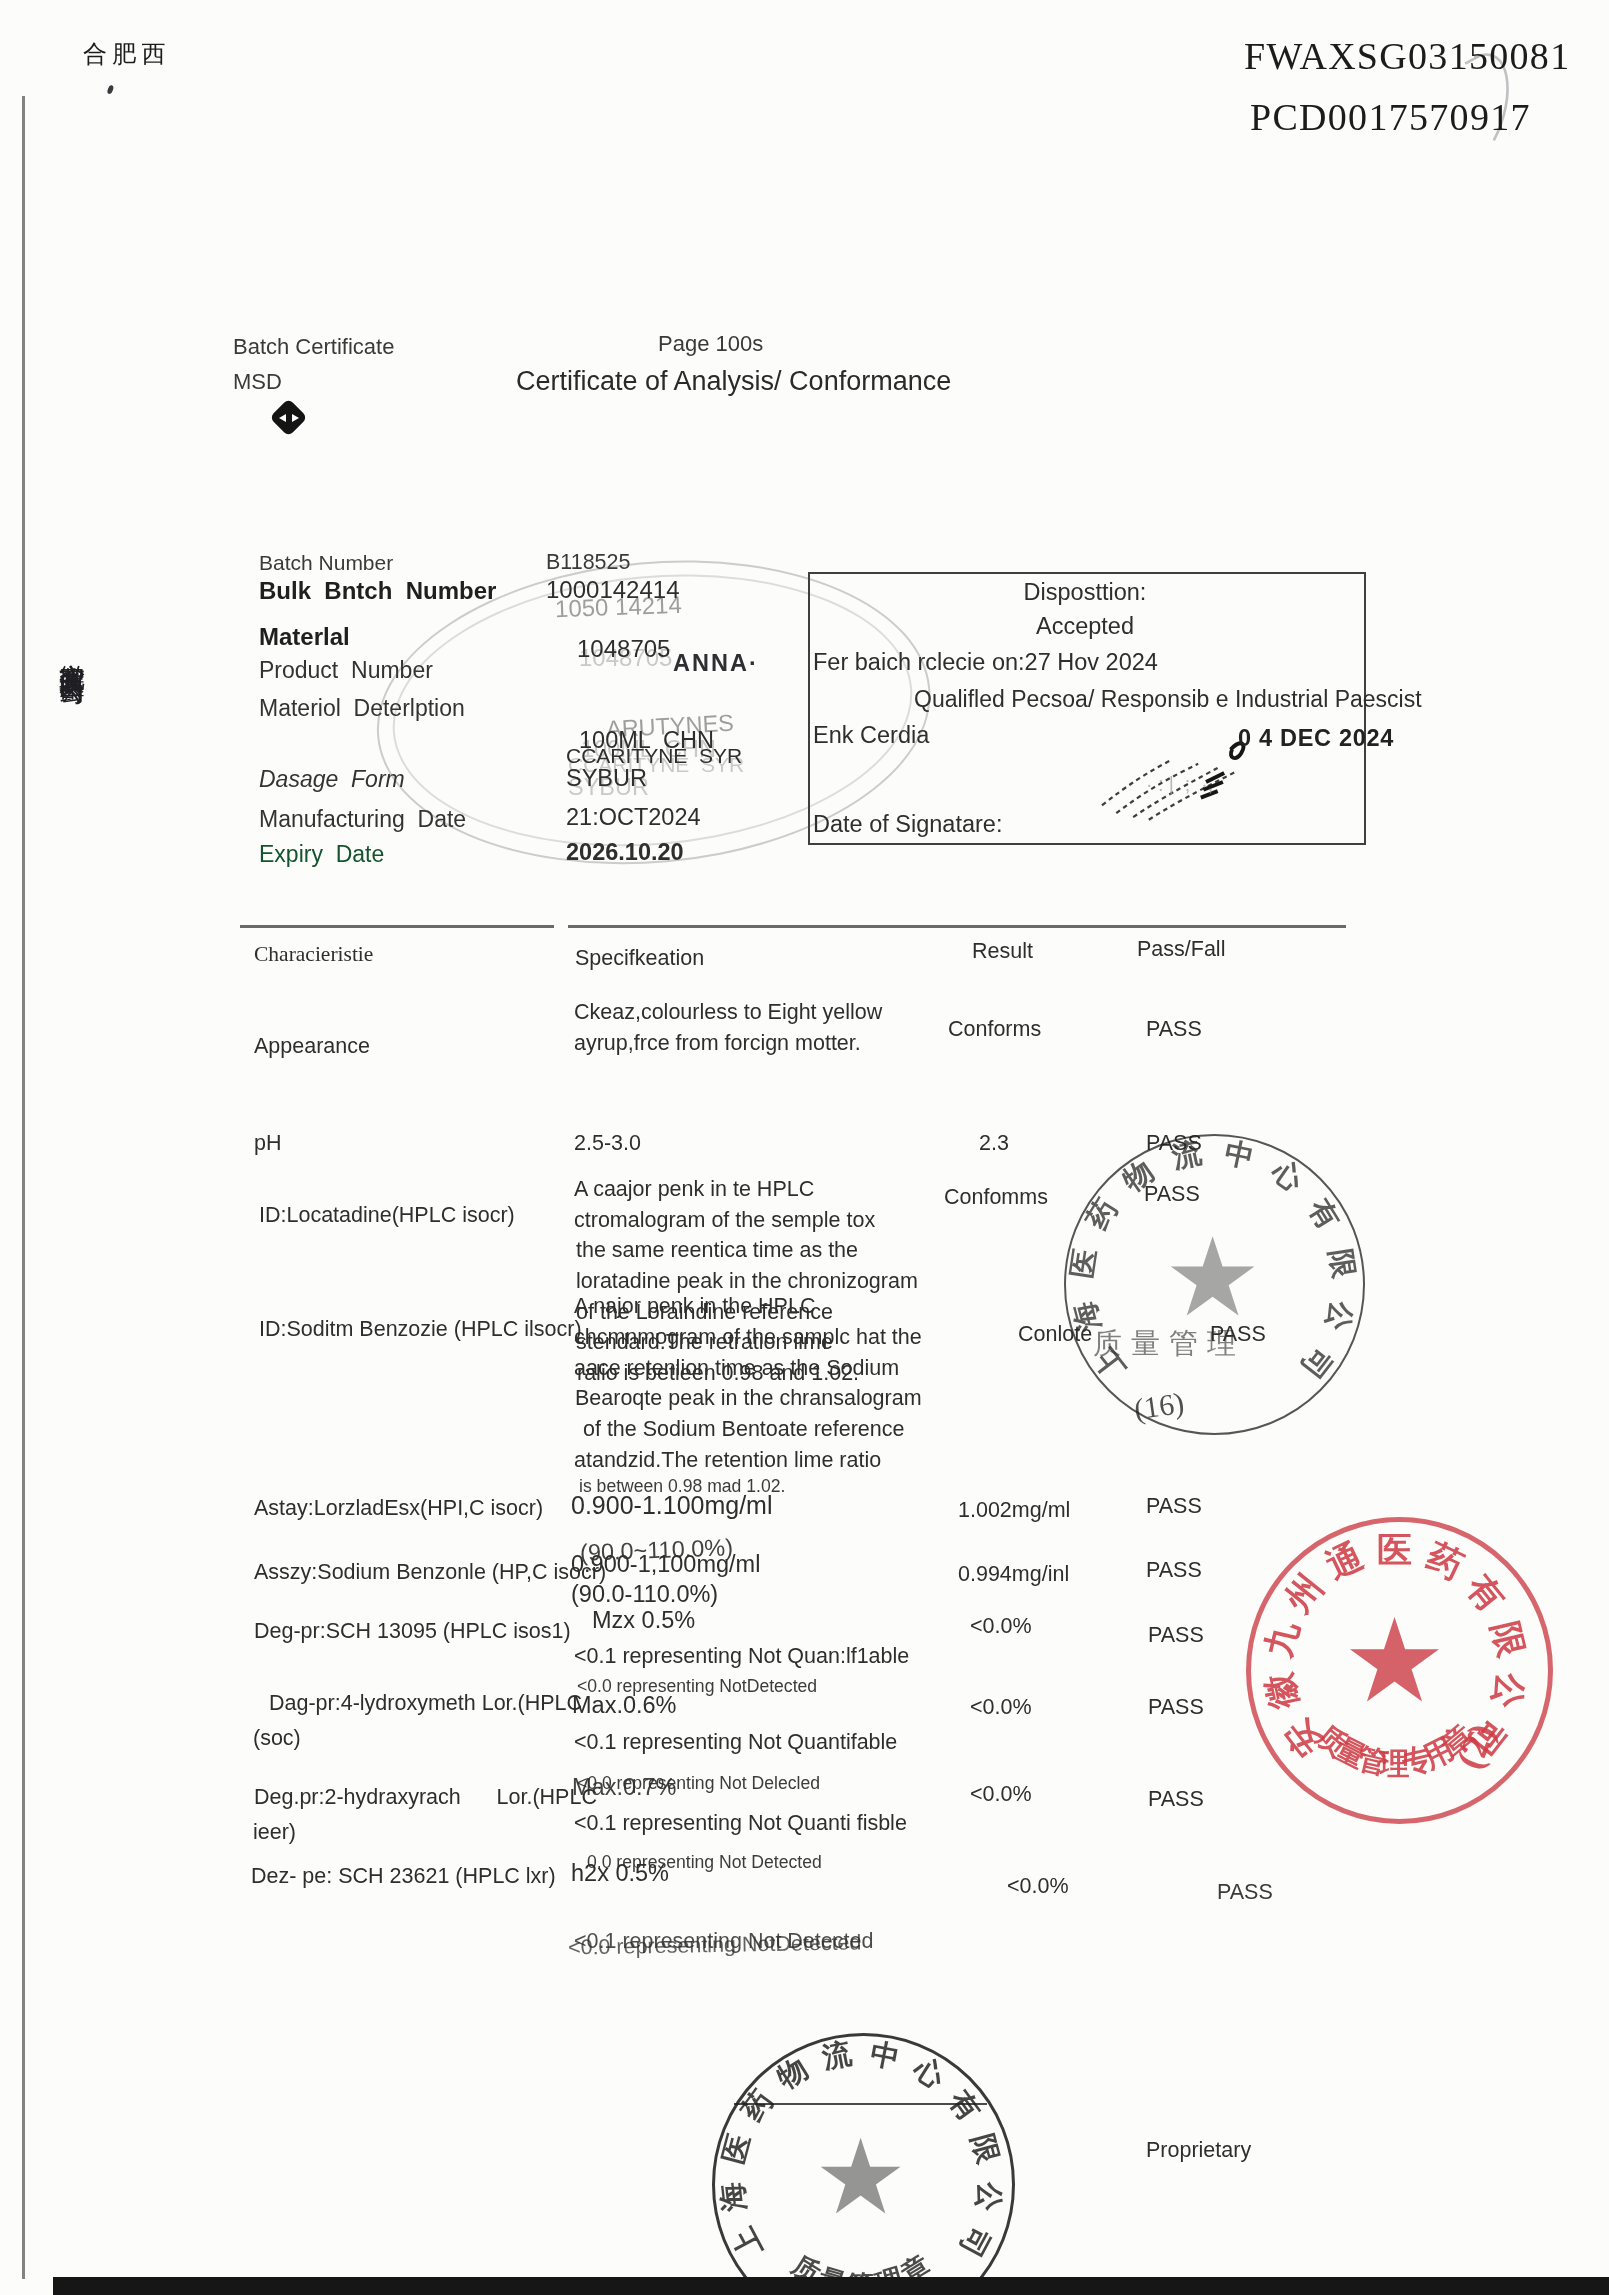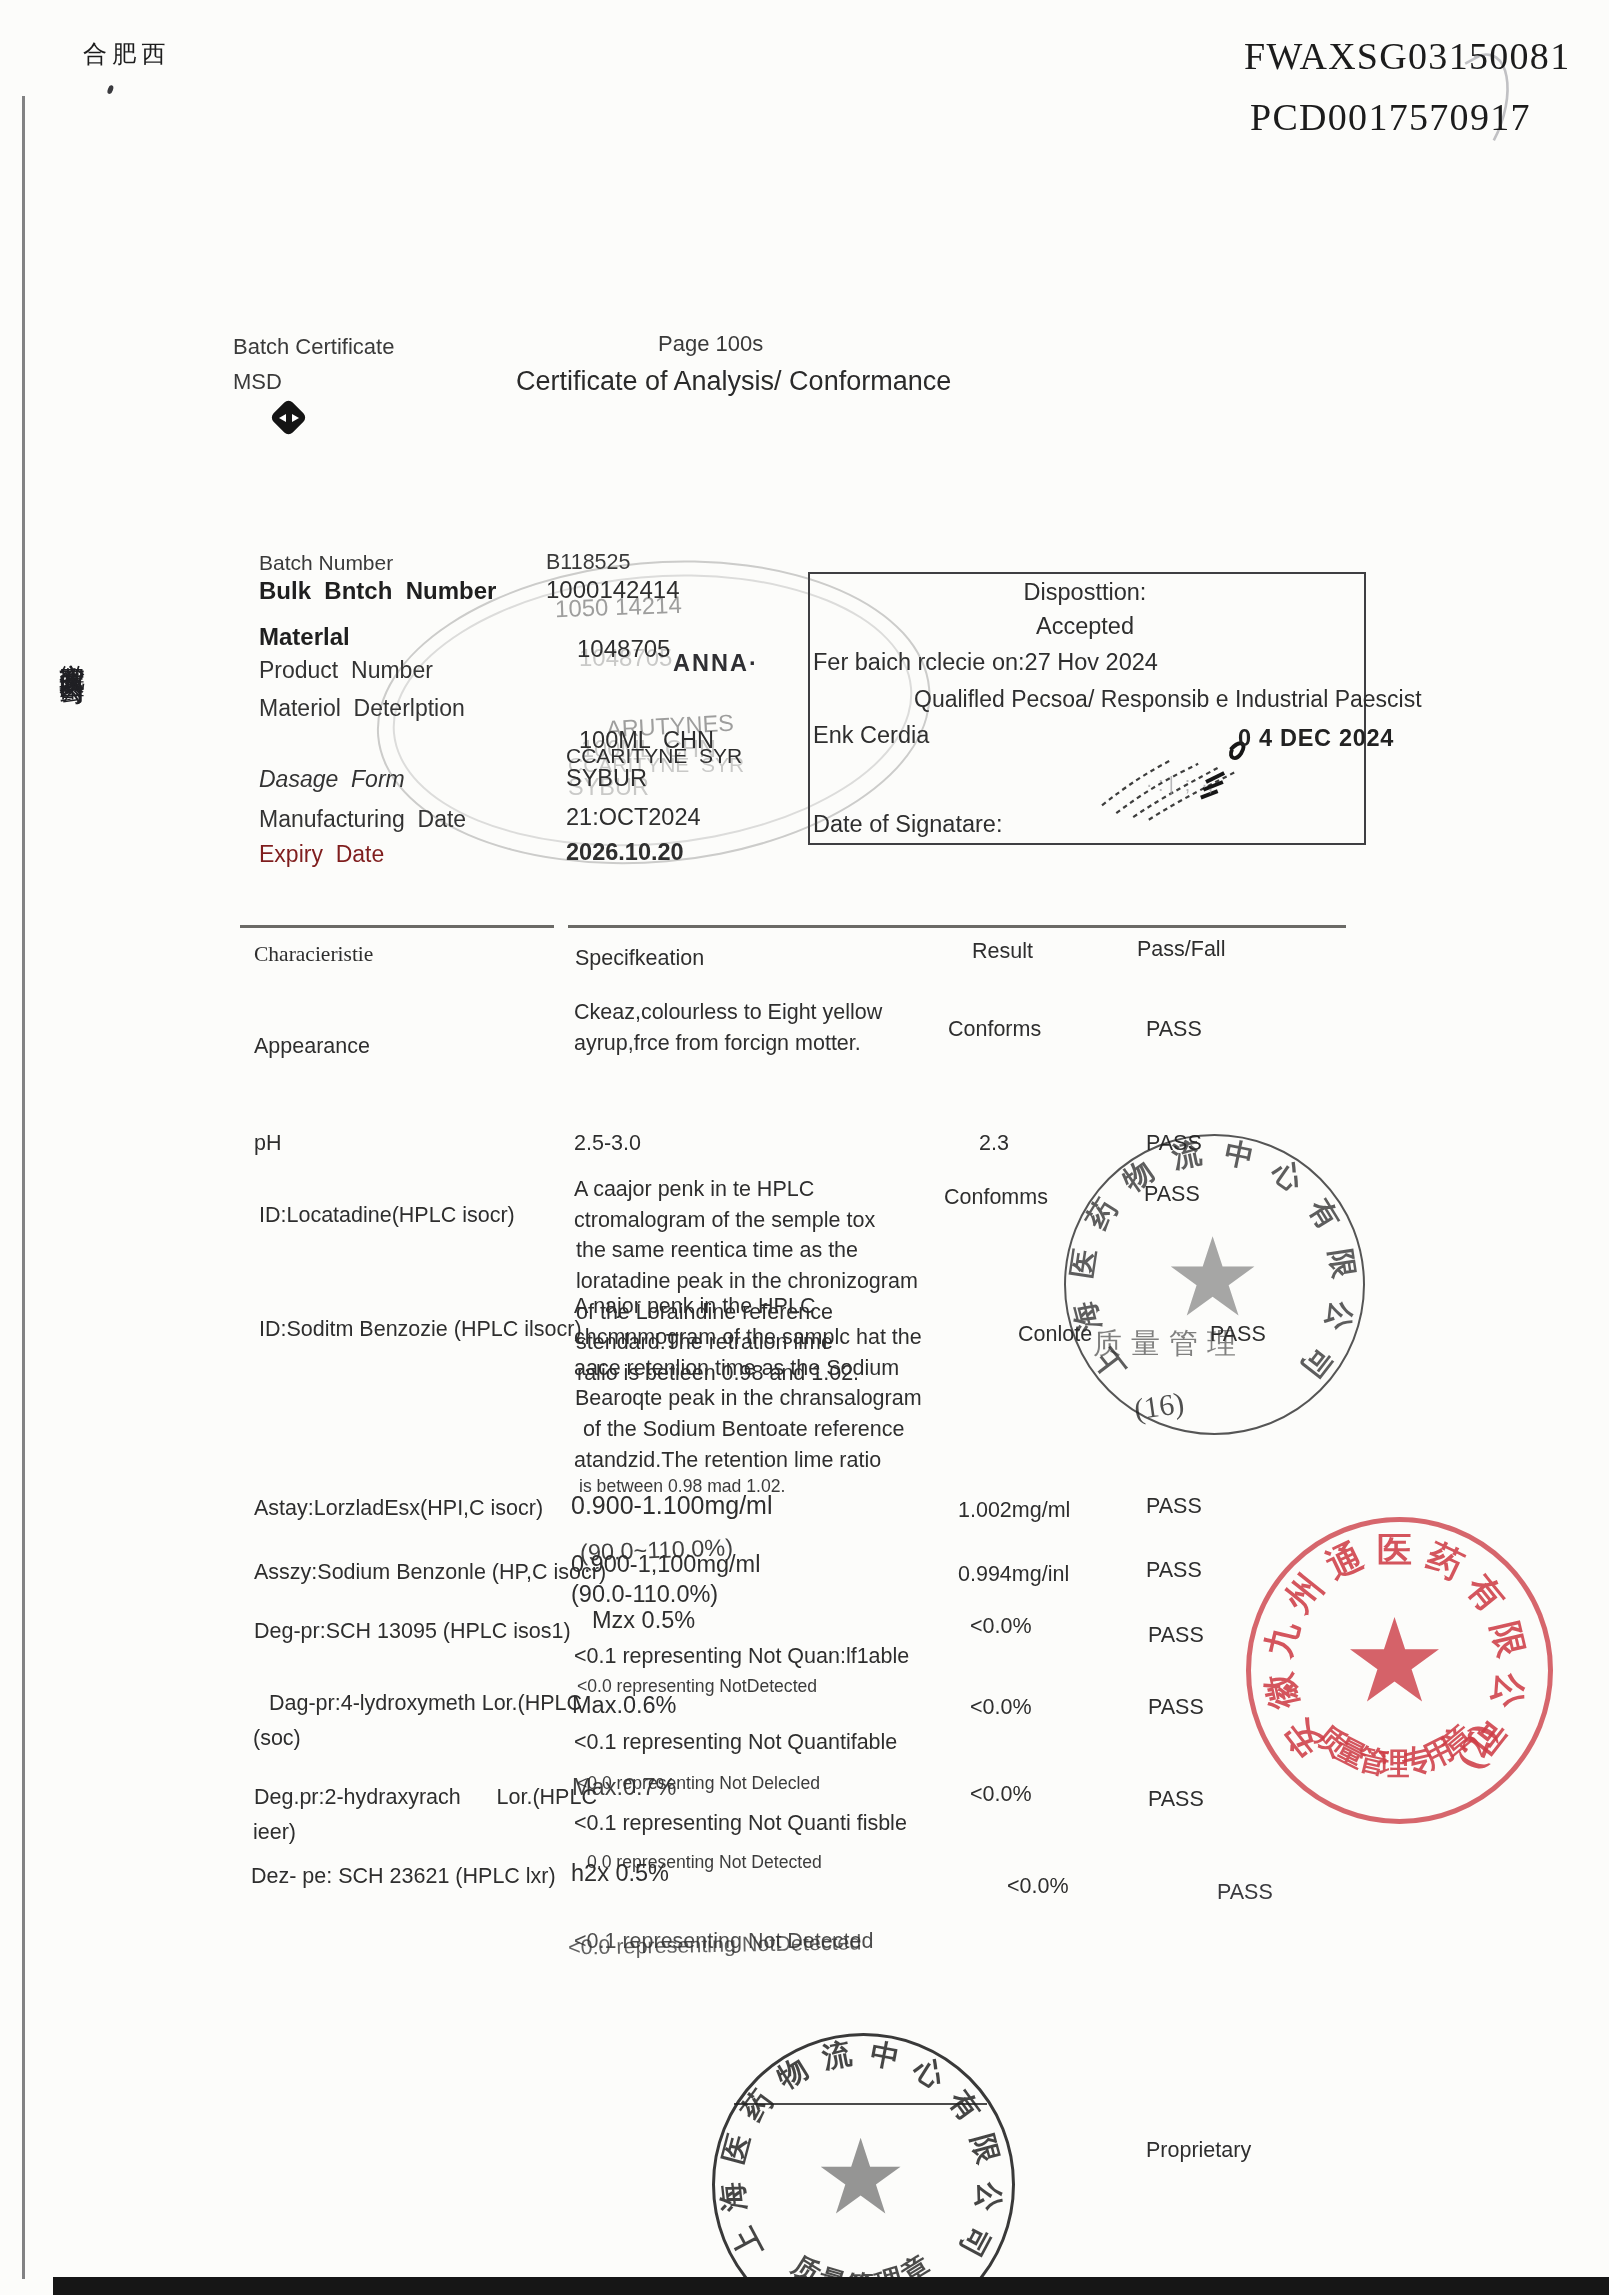--- a/index.html
+++ b/index.html
@@ -65,21 +65,21 @@
   <div class="abs s dbl" style="left:566px;top:712px;font-size:21px;margin-top:32px;">CCARITYNE  SYR</div>
   <div class="abs s ghost" style="left:606px;top:713px;font-size:23.5px;transform:rotate(-3deg);">ARUTYNES</div>
   <div class="abs s dbl" style="left:579px;top:727px;font-size:23.5px;">100ML  CHN</div>
 
   <div class="abs s" style="left:259px;top:766px;font-size:23px;color:#333;font-style:italic;">Dasage  Form</div>
   <div class="abs s dbl" style="left:566px;top:765px;font-size:23.5px;">SYBUR</div>
 
   <div class="abs s" style="left:259px;top:806px;font-size:23px;color:#333;">Manufacturing  Date</div>
   <div class="abs s" style="left:566px;top:804px;font-size:23.5px;">21:OCT2024</div>
 
-  <div class="abs s" style="left:259px;top:841px;font-size:23px;color:#7f1d1d;">Expiry  Date</div>
+  <div class="abs s" style="left:259px;top:841px;font-size:23px;color:#14532d;">Expiry  Date</div>
   <div class="abs s" style="left:566px;top:839px;font-size:23.5px;font-weight:600;">2026.10.20</div>
 
   <div class="abs" style="left:808px;top:572px;width:554px;height:269px;border:2px solid #3f3f42;"></div>
   <div class="abs s" style="left:808px;top:579px;width:554px;text-align:center;font-size:23.5px;">Disposttion:</div>
   <div class="abs s" style="left:808px;top:613px;width:554px;text-align:center;font-size:23.5px;">Accepted</div>
   <div class="abs s" style="left:813px;top:649px;font-size:23.5px;">Fer baich rclecie on:27 Hov 2024</div>
   <div class="abs s" style="left:914px;top:686px;font-size:23px;">Qualifled Pecsoa/ Responsib e Industrial Paescist</div>
   <div class="abs s" style="left:813px;top:722px;font-size:23.5px;">Enk Cerdia</div>
   <svg class="abs" style="left:1069px;top:730px;" width="222" height="104" viewBox="0 0 340 160">
     <g fill="none" stroke="#1d1d1d" stroke-width="3.4" stroke-dasharray="7 6" opacity=".85">

